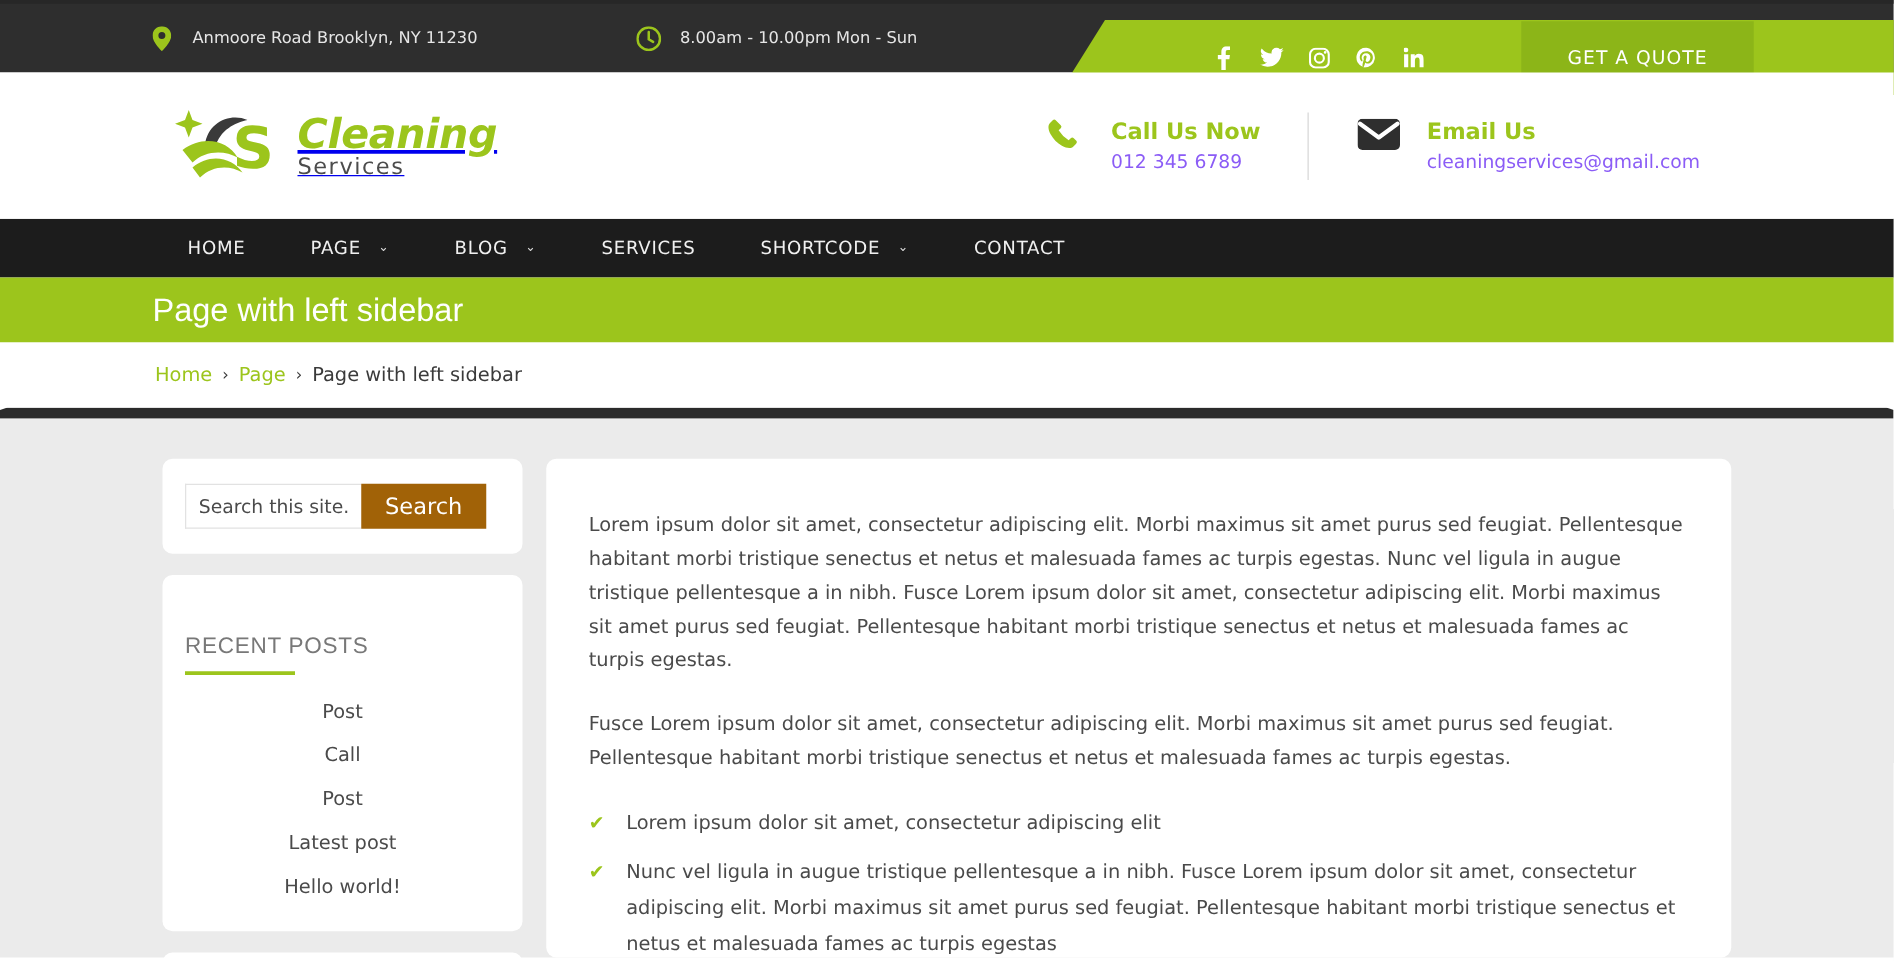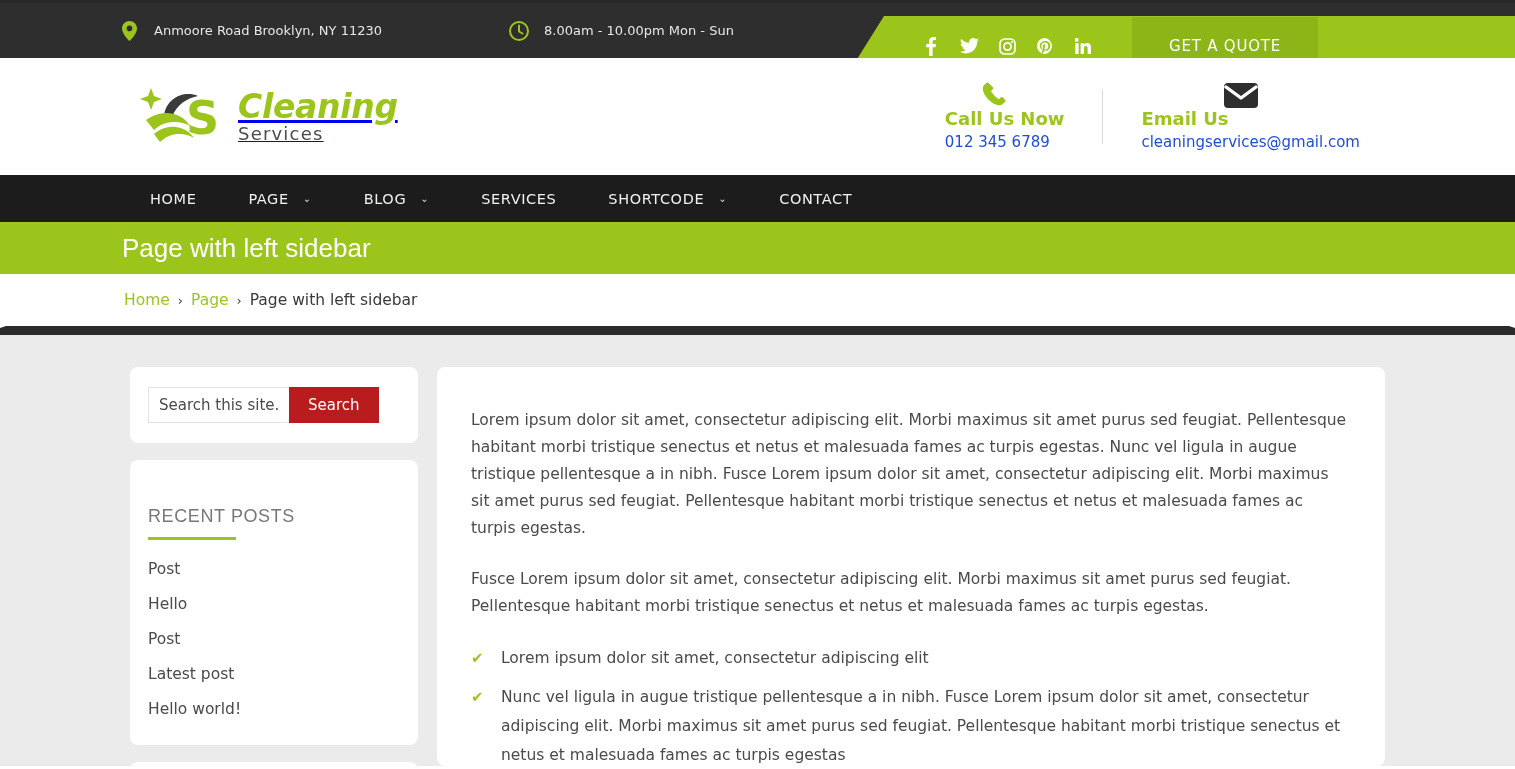--- a/index.html
+++ b/index.html
@@ -35,25 +35,26 @@
     left: 884px;
     width: 700px;
     height: 60px;
     background: #9cc51c;
     transform: skewX(-32deg);
     transform-origin: top left;
   }
   .topbar-right {
     position: absolute;
     top: 13px;
-    left: 836px;
+    left: 884px;
     width: 631px;
     height: 60px;
     display: flex;
     align-items: center;
+    gap: 37px;
   }
   .social {
     display: flex;
     align-items: center;
     gap: 16px;
     margin-left: 84px;
     height: 100%;
   }
   .social a {
     width: 22px; height: 30px;
@@ -103,26 +104,26 @@
     color: #4c4c4c;
     letter-spacing: 1.2px;
     display: block;
     margin-top: 2px;
   }
   .header-contacts {
     margin-left: auto;
     display: flex;
     align-items: center;
   }
-  .hc-block { display: flex; align-items: center; flex-direction: column; }
+  .hc-block { display: flex; align-items: flex-start; }
   .hc-icon { width: 36px; display: flex; align-items: center; justify-content: center; margin-right: 20px; }
   .hc-text .hc-title {
     font-size: 18px; font-weight: bold; color: #9cc51c; display: block; margin-bottom: 4px;
   }
-  .hc-text .hc-value { font-size: 15px; color: #1d4ed8; display: block; }
+  .hc-text .hc-value { font-size: 15px; color: #8b5cf6; display: block; }
   .hc-divider { width: 1px; height: 54px; background: #d8d8d8; margin: 0 38px; }
 
   
   .nav {
     height: 47px;
     background: #1c1c1c;
     display: flex;
     align-items: center;
     padding-left: 150px;
   }
@@ -201,25 +202,25 @@
     font-family: "DejaVu Sans", sans-serif;
     font-size: 15px;
     color: #0f766e;
     outline: none;
     background: #ffffff;
   }
   .search-input::placeholder { color: #4a4a4a; opacity: 1; }
   .search-btn {
     height: 36px;
     padding: 0 19px;
-    background: #b91c1c;
+    background: #a16207;
     color: #ffffff;
     border: none;
     font-family: "DejaVu Sans", sans-serif;
-    font-size: 15px;
+    font-size: 18px;
     cursor: pointer;
   }
   .widget.posts-widget { padding: 46px 18px 24px 18px; }
   .widget-title {
     font-family: "Liberation Sans", sans-serif;
     font-size: 18px;
     color: #787878;
     letter-spacing: 0.6px;
     padding-bottom: 13px;
     position: relative;
@@ -232,20 +233,21 @@
     width: 88px; height: 3px;
     background: #9cc51c;
   }
   .post-link {
     display: block;
     font-size: 15.5px;
     color: #4a4a4a;
     text-decoration: none;
     margin-bottom: 17px;
     cursor: pointer;
+    text-align: center;
   }
   .post-link:last-child { margin-bottom: 3px; }
   .widget.stub { height: 60px; }
 
   .main-card {
     flex: 1;
     background: #ffffff;
     border-radius: 8px;
     padding: 40px 36px 10px 34px;
   }
@@ -422,21 +424,21 @@
       <div class="widget search-widget">
         <div class="search-row">
           <input class="search-input" type="text" placeholder="Search this site." style="">
           <button class="search-btn">Search</button>
         </div>
       </div>
 
       <div class="widget posts-widget">
         <div class="widget-title">RECENT POSTS</div>
         <a class="post-link" href="#">Post</a>
-        <a class="post-link" href="#">Hello</a>
+        <a class="post-link" href="#">Call</a>
         <a class="post-link" href="#">Post</a>
         <a class="post-link" href="#">Latest post</a>
         <a class="post-link" href="#">Hello world!</a>
       </div>
 
       <div class="widget stub"></div>
     </div>
 
     <div class="main-card">
       <p>Lorem ipsum dolor sit amet, consectetur adipiscing elit. Morbi maximus sit amet purus sed feugiat. Pellentesque habitant morbi tristique senectus et netus et malesuada fames ac turpis egestas. Nunc vel ligula in augue tristique pellentesque a in nibh. Fusce Lorem ipsum dolor sit amet, consectetur adipiscing elit. Morbi maximus sit amet purus sed feugiat. Pellentesque habitant morbi tristique senectus et netus et malesuada fames ac turpis egestas.</p>

